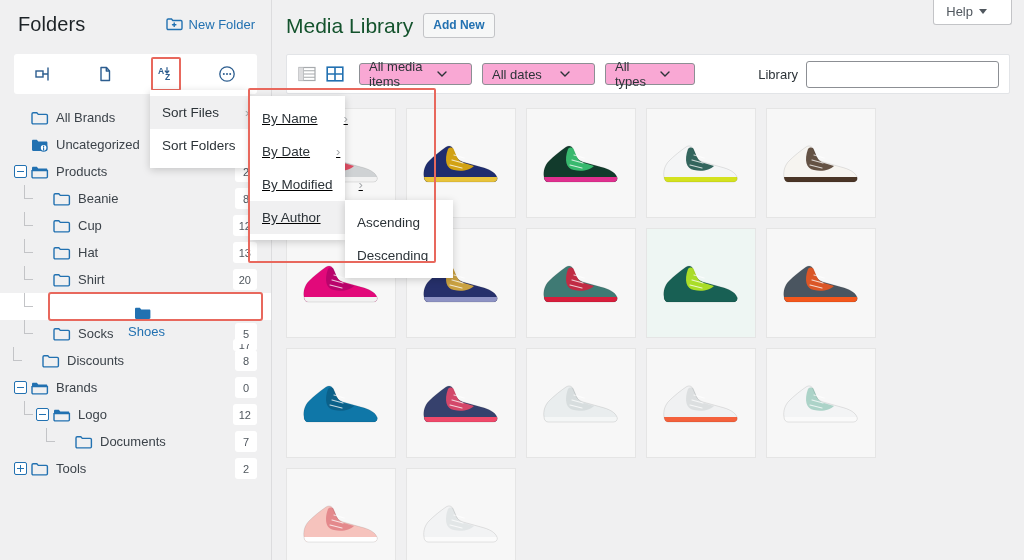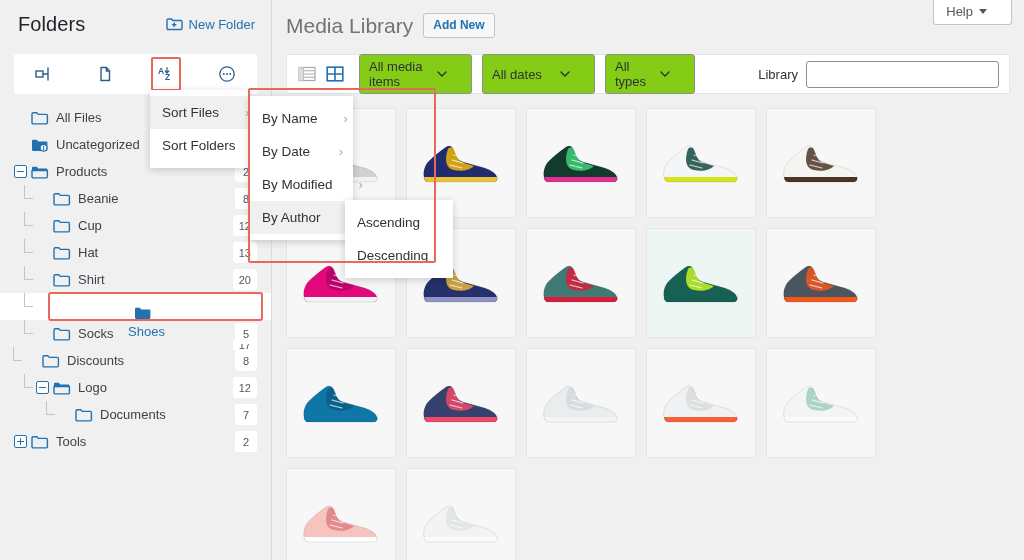--- a/index.html
+++ b/index.html
@@ -105,38 +105,38 @@
     border: 1px solid #c3c4c7; border-top: none;
     background: #fff; border-radius: 0 0 3px 3px;
     font-size: 13px; color: #50575e;
     padding: 4px 24px 5px 12px; cursor: pointer;
     display: flex; align-items: center; gap: 6px;
   }
   .caret-d { width: 0; height: 0; border-left: 4px solid transparent;
     border-right: 4px solid transparent; border-top: 5px solid #50575e; }
 
   .ml-head { display: flex; align-items: center; gap: 10px; padding: 13px 0 0 14px; }
-  .ml-title { font-size: 21px; color: #737373; font-weight: 400; }
+  .ml-title { font-size: 21px; color: #14532d; font-weight: 400; }
   .add-new {
     border: 1px solid #c3c4c7; background: #f6f7f7; color: #2271b1;
     font-size: 12px; font-weight: bold; border-radius: 3px;
     padding: 4px 9px 5px; cursor: pointer; line-height: 1.2;
   }
 
   .filters {
     margin: 16px 14px 0 14px; background: #fff;
     border: 1px solid #e2e4e7; border-radius: 2px;
     height: 40px; display: flex; align-items: center; padding: 0 10px;
     gap: 10px; position: relative;
   }
   .view-icons { display: flex; align-items: center; gap: 8px; margin-right: 4px; }
   .vi { width: 20px; height: 20px; cursor: pointer; }
   .sel-box {
-    height: 40px; border: 1px solid #8c8f94; border-radius: 3px;
-    background: #84cc16; display: flex; align-items: center;
+    height: 22px; border: 1px solid #8c8f94; border-radius: 3px;
+    background: #f9a8d4; display: flex; align-items: center;
     justify-content: space-between; font-size: 13px; color: #2c3338;
     padding: 0 24px 0 9px; cursor: pointer;
   }
   .sel-box .ch { margin-left: 10px; }
   .chev { width: 10px; height: 6px; display: block; }
   .search-wrap { margin-left: auto; display: flex; align-items: center; gap: 8px; }
   .search-lab { font-size: 13px; color: #2c3338; }
   .search-in {
     width: 193px; height: 27px; border: 1px solid #8c8f94;
     border-radius: 3px; background: #fff; font-size: 13px;
@@ -170,21 +170,21 @@
   }
   .mi .arw { color: #a7aaad; font-size: 13px; margin-left: 26px; }
   .mi.act { background: #f0f0f1; }
   .menu-hl {
     position: absolute; border: 2px solid #e8685d; z-index: 45;
     pointer-events: none; border-radius: 2px;
   }
 
   #menu1 { left: 150px; top: 90px; width: 98px; }
   #menu1 .mi { padding: 9px 10px 9px 12px; }
-  #menu2 { left: 250px; top: 96px; width: 103px; }
+  #menu2 { left: 250px; top: 96px; width: 95px; text-decoration: underline; }
   #menu2 .mi { padding: 9px 10px 9px 12px; }
   #menu3 { left: 345px; top: 200px; width: 108px; }
   #menu3 .mi { padding: 9px 10px 9px 12px; }
 </style>
 </head>
 <body>
 
 <div id="app">
 
   <div class="sidebar">
@@ -230,21 +230,21 @@
         </svg>
       </div>
     </div>
 
     <div class="tree" id="tree">
         <div class="node" style="padding-left: 14px;">
           <span class="twisty none"></span>
           <span class="fi"><svg width="18" height="14" viewBox="0 0 18 14">
               <path d="M1 3c0-.7.5-1.2 1.2-1.2h3.6L7.3 3.4h8c.6 0 1.1.5 1.1 1.1v7.3c0 .6-.5 1.1-1.1 1.1H2.1c-.6 0-1.1-.5-1.1-1.1z" fill="none" stroke="#2271b1" stroke-width="1.4"></path>
             </svg></span>
-          <span class="lbl">All Files</span>
+          <span class="lbl">All Brands</span>
         </div>
         <div class="node" style="padding-left: 14px;">
           <span class="twisty none"></span>
           <span class="fi"><svg width="18" height="14" viewBox="0 0 18 14">
               <path d="M1 3c0-.7.5-1.2 1.2-1.2h3.6L7.3 3.4h8c.6 0 1.1.5 1.1 1.1v7.3c0 .6-.5 1.1-1.1 1.1H2.1c-.6 0-1.1-.5-1.1-1.1z" fill="#2271b1"></path>
               <circle cx="12.6" cy="9.8" r="3.4" fill="#fff" stroke="#2271b1" stroke-width="1.2"></circle>
               <path d="M12.6 8.2v.9M12.6 10.4v1.4" stroke="#2271b1" stroke-width="1.2" stroke-linecap="round"></path>
             </svg></span>
           <span class="lbl">Uncategorized</span>
         </div>
@@ -312,20 +312,29 @@
           <span class="count">5</span>
         </div>
         <div class="node" style="padding-left: 25px;">
           <span class="elbow" style="left: 13px;"></span>
           <span class="twisty none"></span>
           <span class="fi"><svg width="18" height="14" viewBox="0 0 18 14">
               <path d="M1 3c0-.7.5-1.2 1.2-1.2h3.6L7.3 3.4h8c.6 0 1.1.5 1.1 1.1v7.3c0 .6-.5 1.1-1.1 1.1H2.1c-.6 0-1.1-.5-1.1-1.1z" fill="none" stroke="#2271b1" stroke-width="1.4"></path>
             </svg></span>
           <span class="lbl">Discounts</span>
           <span class="count">8</span>
+        </div>
+        <div class="node" style="padding-left: 14px;">
+          <span class="twisty "></span>
+          <span class="fi"><svg width="18" height="14" viewBox="0 0 18 14">
+              <path d="M1 3c0-.7.5-1.2 1.2-1.2h3.6L7.3 3.4h8c.6 0 1.1.5 1.1 1.1v1.1H1z" fill="#2271b1"></path>
+              <path d="M1 5.6h15.4v6.2c0 .6-.5 1.1-1.1 1.1H2.1c-.6 0-1.1-.5-1.1-1.1z" fill="none" stroke="#2271b1" stroke-width="1.4"></path>
+            </svg></span>
+          <span class="lbl">Brands</span>
+          <span class="count">0</span>
         </div>
         <div class="node" style="padding-left: 36px;">
           <span class="elbow" style="left: 24px;"></span>
           <span class="twisty "></span>
           <span class="fi"><svg width="18" height="14" viewBox="0 0 18 14">
               <path d="M1 3c0-.7.5-1.2 1.2-1.2h3.6L7.3 3.4h8c.6 0 1.1.5 1.1 1.1v1.1H1z" fill="#2271b1"></path>
               <path d="M1 5.6h15.4v6.2c0 .6-.5 1.1-1.1 1.1H2.1c-.6 0-1.1-.5-1.1-1.1z" fill="none" stroke="#2271b1" stroke-width="1.4"></path>
             </svg></span>
           <span class="lbl">Logo</span>
           <span class="count">12</span>

